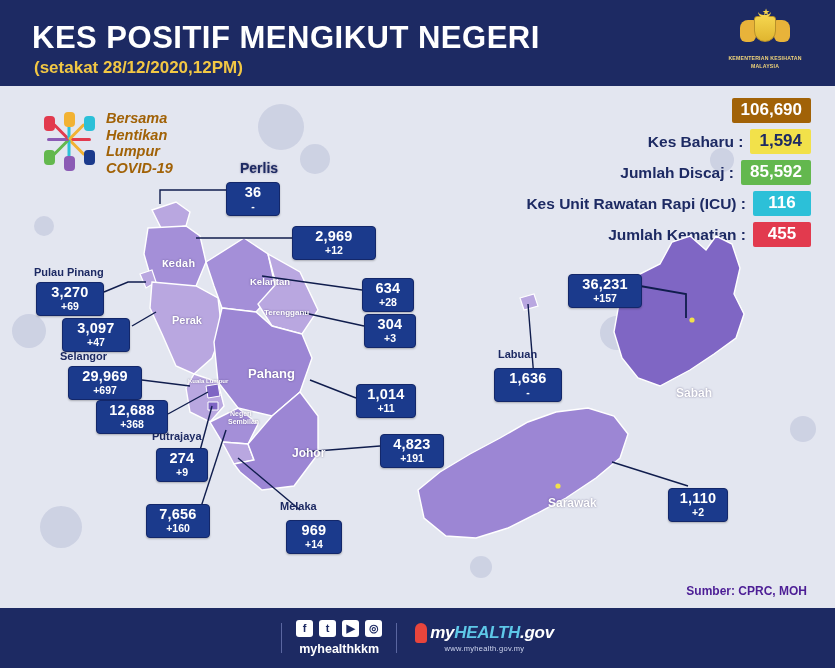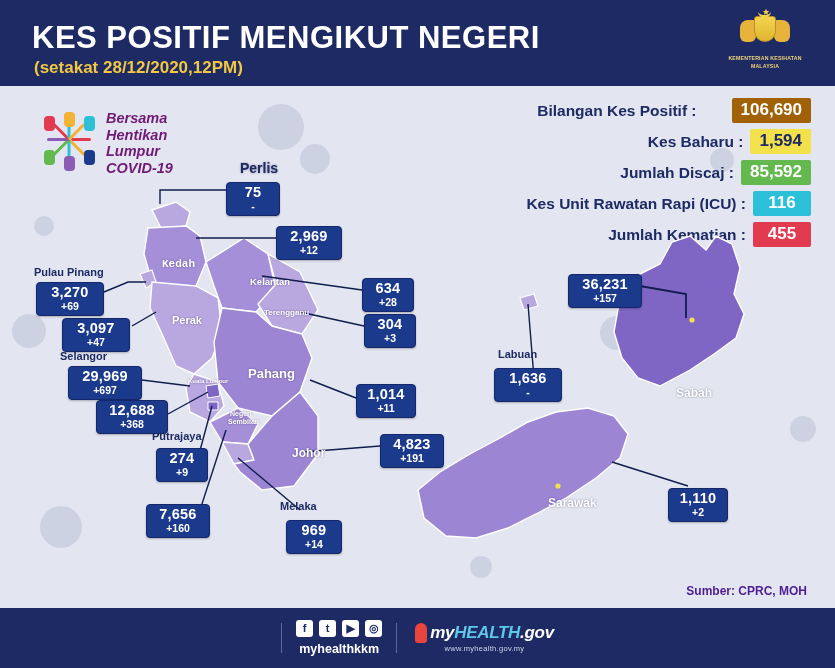--- a/index.html
+++ b/index.html
@@ -115,21 +115,21 @@
     border-radius: 2px;
     transform-origin: 0 50%;
   }
   .logo-mark .hand {
     position: absolute;
     width: 11px; height: 15px;
     border-radius: 4px;
   }
   .logo-text {
     position: absolute; left: 64px; top: 4px;
-    color: #701a75;
+    color: #a16207;
     font-size: 14.5px;
     font-weight: bold;
     line-height: 16.5px;
     font-style: italic;
   }
   
   .stats {
     position: absolute; right: 24px; top: 12px;
     width: 300px;
   }
@@ -318,21 +318,20 @@
       <div class="logo-text">
         <div>Bersama</div>
         <div>Hentikan</div>
         <div>Lumpur</div>
         <div>COVID-19</div>
       </div>
     </div>
 
     <div class="stats">
       <div class="stat-row">
-        <span class="stat-label">Bilangan Kes Positif :</span>
         <span class="stat-value" style="background:#a16207;margin-left:28px;">106,690</span>
       </div>
       <div class="stat-row">
         <span class="stat-label">Kes Baharu :</span>
         <span class="stat-value" style="background:#f2e14a; color:#1d2a63;">1,594</span>
       </div>
       <div class="stat-row">
         <span class="stat-label">Jumlah Discaj :</span>
         <span class="stat-value" style="background:#63b84e;">85,592</span>
       </div>
@@ -416,24 +415,24 @@
       <div class="place-label" style="left:280px; top:414px;">Melaka</div>
       <div class="state-label" style="left:676px; top:300px; font-size:12px;">Sabah</div>
       <div class="state-label" style="left:548px; top:410px; font-size:12px;">Sarawak</div>
       <div class="place-label" style="left:498px; top:262px;">Labuan</div>
       <div class="place-label" style="left:34px; top:180px;">Pulau Pinang</div>
       <div class="place-label" style="left:60px; top:264px;">Selangor</div>
       <div class="place-label" style="left:152px; top:344px;">Putrajaya</div>
 
       
       <div class="pill" style="left:226px; top:96px; width:54px;">
-        <span class="v">75</span>
+        <span class="v">36</span>
         <span class="d">-</span>
       </div>
-      <div class="pill" style="left:276px; top:140px; width:66px;">
+      <div class="pill" style="left:292px; top:140px; width:84px;">
         <span class="v">2,969</span>
         <span class="d">+12</span>
       </div>
       <div class="pill" style="left:36px; top:196px; width:68px;">
         <span class="v">3,270</span>
         <span class="d">+69</span>
       </div>
       <div class="pill" style="left:62px; top:232px; width:68px;">
         <span class="v">3,097</span>
         <span class="d">+47</span>

